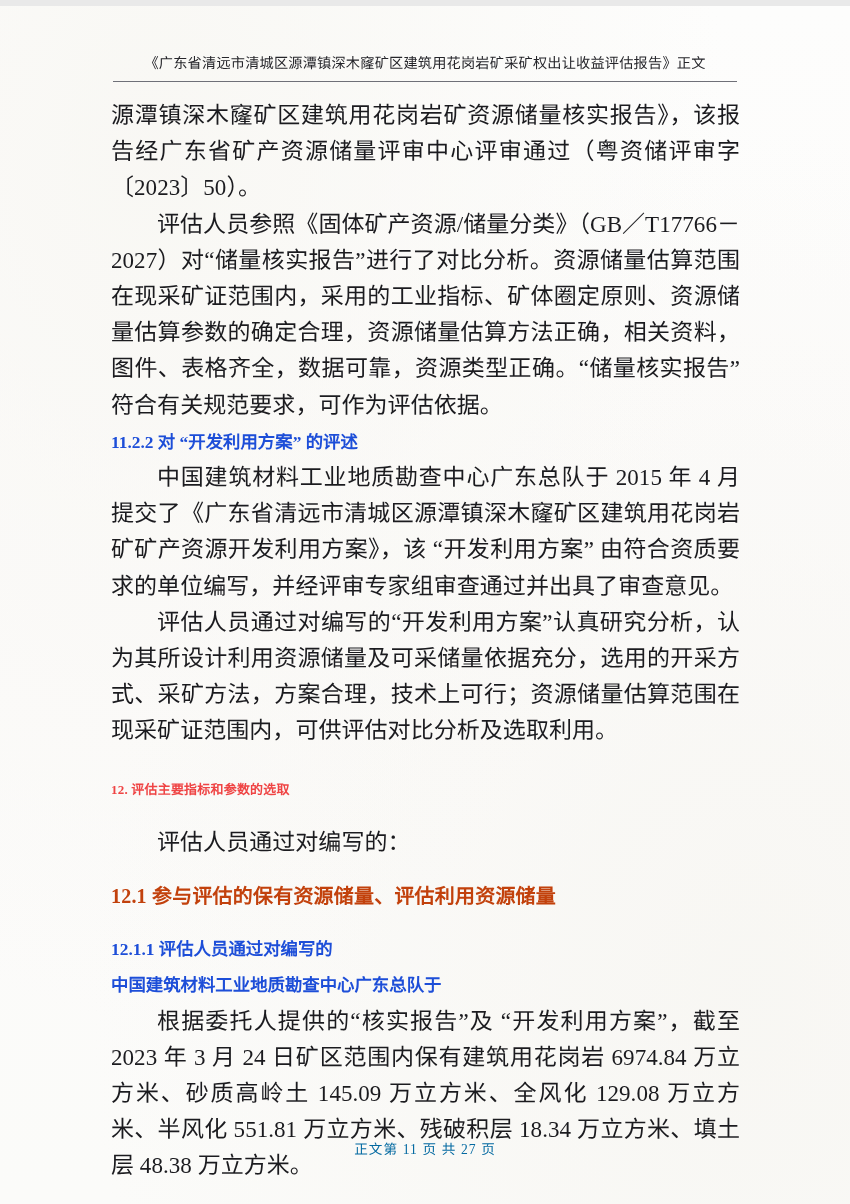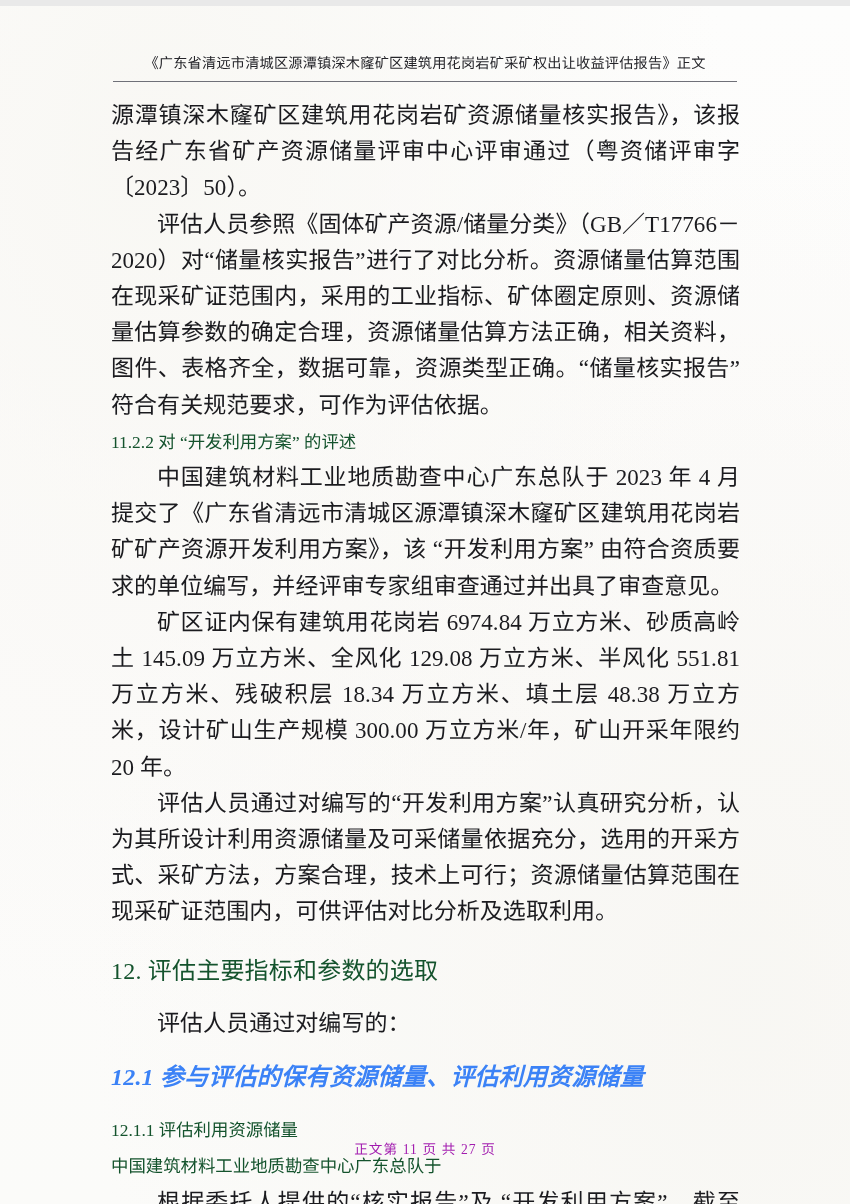--- a/index.html
+++ b/index.html
@@ -67,101 +67,99 @@
     text-align: justify;
     text-justify: inter-ideograph;
     text-indent: 2em;
     color: #1b1b1f;
     letter-spacing: 0.05px;
   }
   p.noindent { text-indent: 0; }
 
   h2.sec-head {
     margin: 0;
-    font-size: 24px;
+    font-size: 13px;
     line-height: 36.2px;
-    font-weight: normal;
+    font-weight: bold;
     text-indent: 0;
-    color: #14532d;
+    color: #ef4444;
     letter-spacing: 0.2px;
   }
   h3.sub-head {
     margin: 0;
-    font-size: 24px;
+    font-size: 20px;
     line-height: 36.2px;
     font-weight: bold;
     text-indent: 0;
-    color: #3b82f6;
+    color: #c2410c;
     letter-spacing: 0.2px;
-    font-style: italic;
   }
   h4.minor-head {
     margin: 0;
     font-size: 17.4px;
     line-height: 36.2px;
-    font-weight: normal;
+    font-weight: bold;
     text-indent: 0;
-    color: #14532d;
+    color: #1d4ed8;
   }
   .gap-sm { height: 17px; }
   .gap-md { height: 22px; }
 
   
   .footer {
     position: absolute;
     left: 0;
     right: 0;
     top: 1132px;
     text-align: center;
     font-size: 13.6px;
-    color: #a21caf;
+    color: #0369a1;
     letter-spacing: 1.1px;
   }
 </style>
 </head>
 <body>
 
 <div class="page">
   <div class="content">
 
     <div class="header">
       <div class="header-title">《广东省清远市清城区源潭镇深木窿矿区建筑用花岗岩矿采矿权出让收益评估报告》正文</div>
       <div class="header-rule"></div>
     </div>
 
     <div class="body">
 
       <p class="para noindent">源潭镇深木窿矿区建筑用花岗岩矿资源储量核实报告》，该报告经广东省矿产资源储量评审中心评审通过（粤资储评审字〔2023〕50）。</p>
 
 
-      <p class="para">评估人员参照《固体矿产资源/储量分类》（GB／T17766－2020）对“储量核实报告”进行了对比分析。资源储量估算范围在现采矿证范围内，采用的工业指标、矿体圈定原则、资源储量估算参数的确定合理，资源储量估算方法正确，相关资料，图件、表格齐全，数据可靠，资源类型正确。“储量核实报告”符合有关规范要求，可作为评估依据。</p>
+      <p class="para">评估人员参照《固体矿产资源/储量分类》（GB／T17766－2027）对“储量核实报告”进行了对比分析。资源储量估算范围在现采矿证范围内，采用的工业指标、矿体圈定原则、资源储量估算参数的确定合理，资源储量估算方法正确，相关资料，图件、表格齐全，数据可靠，资源类型正确。“储量核实报告”符合有关规范要求，可作为评估依据。</p>
 
       <h4 class="minor-head">11.2.2 对 “开发利用方案” 的评述</h4>
 
-      <p class="para">中国建筑材料工业地质勘查中心广东总队于 2023 年 4 月提交了《广东省清远市清城区源潭镇深木窿矿区建筑用花岗岩矿矿产资源开发利用方案》，该 “开发利用方案” 由符合资质要求的单位编写，并经评审专家组审查通过并出具了审查意见。</p>
+      <p class="para">中国建筑材料工业地质勘查中心广东总队于 2015 年 4 月提交了《广东省清远市清城区源潭镇深木窿矿区建筑用花岗岩矿矿产资源开发利用方案》，该 “开发利用方案” 由符合资质要求的单位编写，并经评审专家组审查通过并出具了审查意见。</p>
 
-      <p class="para">矿区证内保有建筑用花岗岩 6974.84 万立方米、砂质高岭土 145.09 万立方米、全风化 129.08 万立方米、半风化 551.81 万立方米、残破积层 18.34 万立方米、填土层 48.38 万立方米，设计矿山生产规模 300.00 万立方米/年，矿山开采年限约 20 年。</p>
 
       <p class="para">评估人员通过对编写的“开发利用方案”认真研究分析，认为其所设计利用资源储量及可采储量依据充分，选用的开采方式、采矿方法，方案合理，技术上可行；资源储量估算范围在现采矿证范围内，可供评估对比分析及选取利用。</p>
 
       <div class="gap-md"></div>
 
       <h2 class="sec-head">12.  评估主要指标和参数的选取</h2>
 
       <div class="gap-sm"></div>
 
       <p class="para">评估人员通过对编写的：</p>
 
       <div class="gap-sm"></div>
 
       <h3 class="sub-head">12.1 参与评估的保有资源储量、评估利用资源储量</h3>
 
       <div class="gap-sm"></div>
 
-      <h4 class="minor-head">12.1.1 评估利用资源储量</h4>
+      <h4 class="minor-head">12.1.1 评估人员通过对编写的</h4>
 
       <h4 class="minor-head">中国建筑材料工业地质勘查中心广东总队于</h4>
 
       <p class="para">根据委托人提供的“核实报告”及 “开发利用方案”，截至 2023 年 3 月 24 日矿区范围内保有建筑用花岗岩 6974.84 万立方米、砂质高岭土 145.09 万立方米、全风化 129.08 万立方米、半风化 551.81 万立方米、残破积层 18.34 万立方米、填土层 48.38 万立方米。</p>
 
     </div>
 
     <div class="footer">
       <span>正文第 11 页 共 27 页</span>
     </div>

